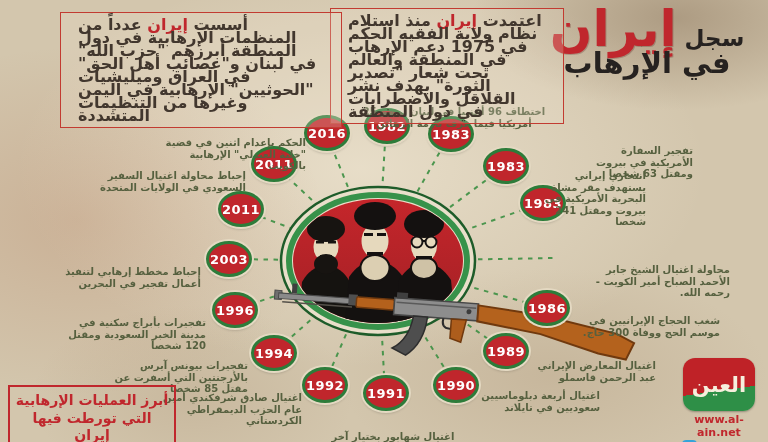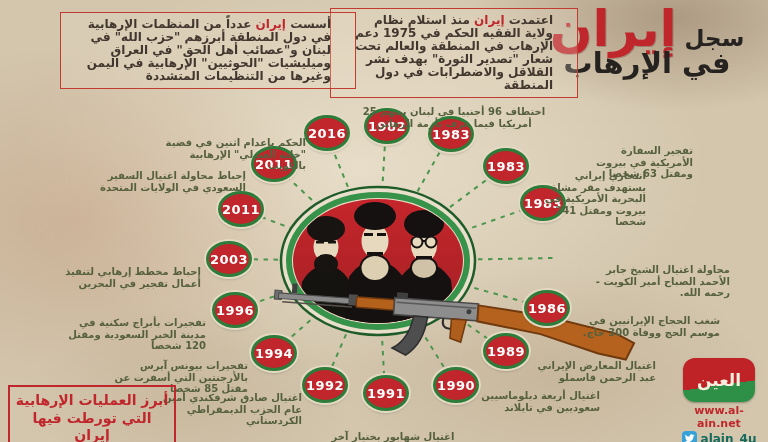--- a/index.html
+++ b/index.html
@@ -35,44 +35,44 @@
   .c7{left:433px;top:367px}.t7{left:475px;top:369px;width:125px}
   .c8{left:363px;top:375px}.t8{left:317px;top:410px;width:152px}
   .c9{left:302px;top:367px}.t9{left:152px;top:371px;width:150px}
   .c10{left:251px;top:335px}.t10{left:98px;top:339px;width:150px}
   .c11{left:212px;top:292px}.t11{left:56px;top:296px;width:150px}
   .c12{left:206px;top:241px}.t12{left:53px;top:245px;width:148px}
   .c13{left:218px;top:191px}.t13{left:57px;top:195px;width:150px}
   .c14{left:251px;top:146px}.t14{left:96px;top:149px;width:150px}
   .c15{left:304px;top:115px}.t15{left:150px;top:116px;width:156px}
   
-  .intro{position:absolute;z-index:4;direction:rtl;text-align:right;
+  .intro{position:absolute;z-index:4;direction:rtl;text-align:left;
          border:1px solid #c23b31;color:#42372e;background:rgba(235,225,205,.25);
-         font-size:12px;font-weight:bold;line-height:13px;padding:5px 24px;}
+         font-size:16px;font-weight:bold;line-height:13px;padding:5px 17px;}
   #intro-right{left:330px;top:8px;width:198px;}
   #intro-left{left:60px;top:12px;width:246px;}
   .kw{color:#c0272d;}
   #title{position:absolute;z-index:4;right:10px;top:4px;width:222px;
          direction:rtl;text-align:center;color:#262220;}
   #title .l1{display:flex;direction:rtl;align-items:baseline;justify-content:center;gap:8px;}
   #title .t-prefix{font-size:23px;font-weight:bold;}
   #title .t-hl{font-size:50px;font-weight:bold;color:#c0272d;line-height:50px;
                text-shadow:1px 1px 0 rgba(80,20,15,.25);}
   #title .l2{font-size:29px;font-weight:bold;margin-top:-8px;}
   
   #footer-box{position:absolute;z-index:4;left:8px;top:385px;width:156px;
       border:2px solid #c0272d;color:#c0272d;font-size:14px;font-weight:bold;
       line-height:17.5px;text-align:center;direction:rtl;padding:5px 4px;}
   
   #logo{position:absolute;z-index:4;left:676px;top:358px;width:86px;text-align:center;}
-  #logo-card{width:72px;height:44px;margin:0 auto;border-radius:12px;
+  #logo-card{width:72px;height:53px;margin:0 auto;border-radius:12px;
       background:linear-gradient(172deg,#bf2227 0 60%,#2e8f47 60% 100%);
       box-shadow:0 1px 2px rgba(0,0,0,.3);
       display:flex;align-items:center;justify-content:center;
-      color:#f6efdd;font-size:17px;font-weight:bold;}
+      color:#f6efdd;font-size:21px;font-weight:bold;}
   #logo-site{color:#c0272d;font-size:11px;font-weight:bold;margin-top:2px;}
   #logo-tw{display:flex;align-items:center;justify-content:center;gap:4px;margin-top:1px;
       color:#156a5e;font-size:12px;font-weight:bold;}
   .tw-badge{width:15px;height:15px;border-radius:4px;background:#35a3d9;
       display:flex;align-items:center;justify-content:center;}
 </style>
 </head>
 <body>
 
 <div id="stage">

